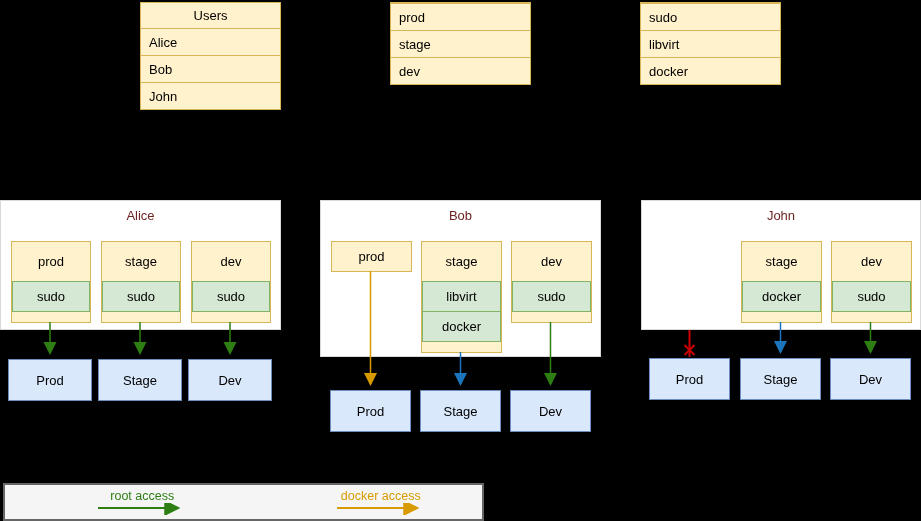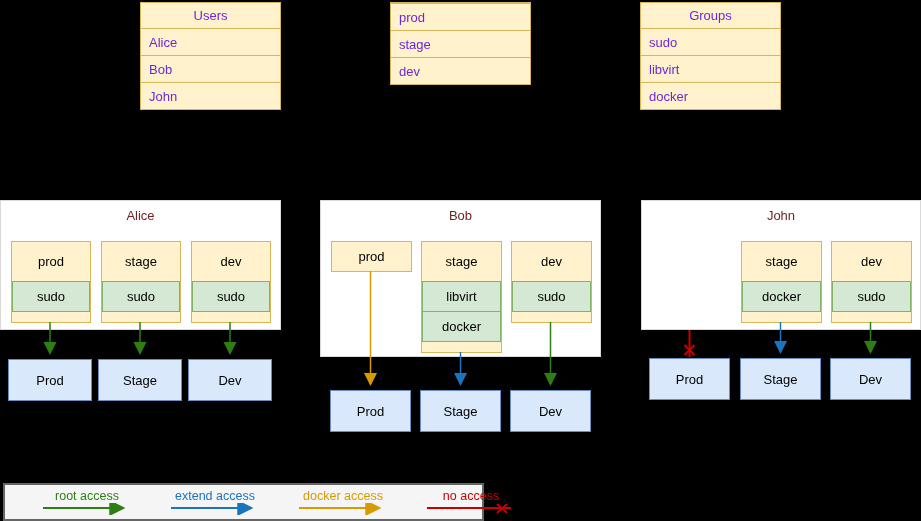--- a/index.html
+++ b/index.html
@@ -9,21 +9,21 @@
     --c_card:#FFFFFF; --c_cardbord:#D9D9D9; --c_title:#6E2424;
     --c_root:#2D7F14; --c_extend:#1B74BC; --c_simple:#D79B00; --c_none:#CC0000;
     --c_lgfill:#F5F5F5; --c_lgbord:#666666;
   }
   html,body{margin:0;padding:0;}
   body{background:#222;font-family:"Liberation Sans","DejaVu Sans",sans-serif;}
   .canvas{position:relative;width:921px;height:521px;background:var(--c_bg);overflow:hidden;}
 
   
   .dtable{position:absolute;top:2px;width:141px;background:var(--c_yfill);
-          border:1px solid var(--c_ybord);box-sizing:border-box;color:#6d28d9;font-size:13px;}
+          border:1px solid var(--c_ybord);box-sizing:border-box;color:#000000;font-size:13px;}
   .dtable .hdr{height:25px;display:flex;align-items:center;justify-content:center;}
   .dtable .row{height:26px;display:flex;align-items:center;padding-left:8px;
                border-top:1px solid var(--c_ybord);}
 
   
   .card{position:absolute;background:var(--c_card);border:1px solid var(--c_cardbord);
         box-sizing:border-box;}
   .card .ttl{position:absolute;top:7px;left:0;right:0;text-align:center;
              color:var(--c_title);font-size:13px;}
 
@@ -66,21 +66,20 @@
     <div class="row">Alice</div>
     <div class="row">Bob</div>
     <div class="row">John</div>
   </div>
   <div class="dtable" style="left:390px">
     <div class="row">prod</div>
     <div class="row">stage</div>
     <div class="row">dev</div>
   </div>
   <div class="dtable" style="left:640px">
-    <div class="hdr">Groups</div>
     <div class="row">sudo</div>
     <div class="row">libvirt</div>
     <div class="row">docker</div>
   </div>
 
   <div class="card" style="left:0;top:200px;width:281px;height:130px">
     <div class="ttl">Alice</div>
     <div class="stack" style="left:10px;top:40px">
       <div class="role">prod</div>
       <div class="grp">sudo</div>
@@ -187,34 +186,21 @@
     <line x1="870.5" y1="322" x2="870.5" y2="352" style="stroke:var(--c_root)" stroke-width="1.5" marker-end="url(#ah-root)"></line>
   </svg>
 
   <div class="legend">
     <div class="lg-item lg-root">
       <span class="lbl">root access</span>
       <svg width="92" height="12">
         <line x1="2" y1="5" x2="82" y2="5" style="stroke:var(--c_root)" stroke-width="1.8" marker-end="url(#ah-root)"></line>
       </svg>
     </div>
-    <div class="lg-item lg-extend">
-      <span class="lbl">extend access</span>
-      <svg width="92" height="12">
-        <line x1="2" y1="5" x2="82" y2="5" style="stroke:var(--c_extend)" stroke-width="1.8" marker-end="url(#ah-extend)"></line>
-      </svg>
-    </div>
     <div class="lg-item lg-simple">
       <span class="lbl">docker access</span>
       <svg width="92" height="12">
         <line x1="2" y1="5" x2="82" y2="5" style="stroke:var(--c_simple)" stroke-width="1.8" marker-end="url(#ah-simple)"></line>
       </svg>
     </div>
-    <div class="lg-item lg-none">
-      <span class="lbl">no access</span>
-      <svg width="92" height="12">
-        <line x1="2" y1="5" x2="86" y2="5" style="stroke:var(--c_none)" stroke-width="1.8"></line>
-        <path d="M72,1 L82,10 M82,1 L72,10" style="stroke:var(--c_none)" stroke-width="1.8" fill="none"></path>
-      </svg>
-    </div>
   </div>
 
 </div>
 
 </body></html>

